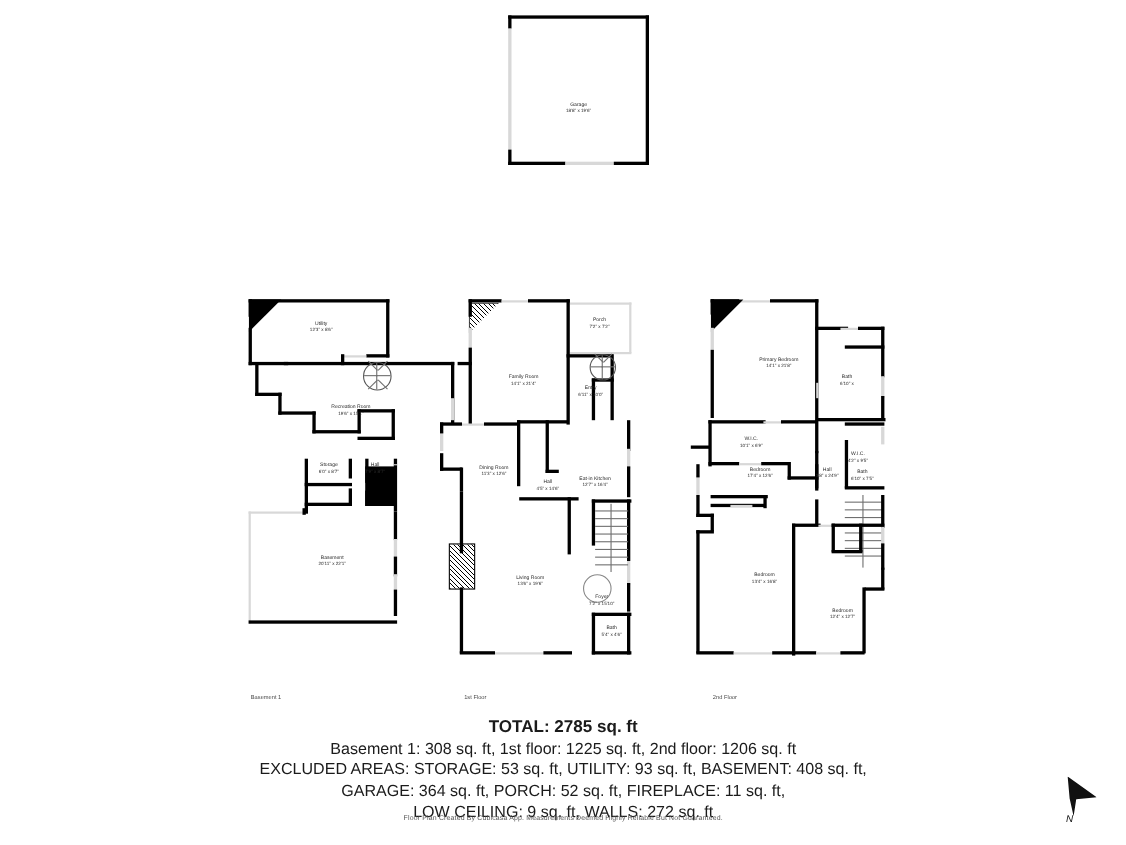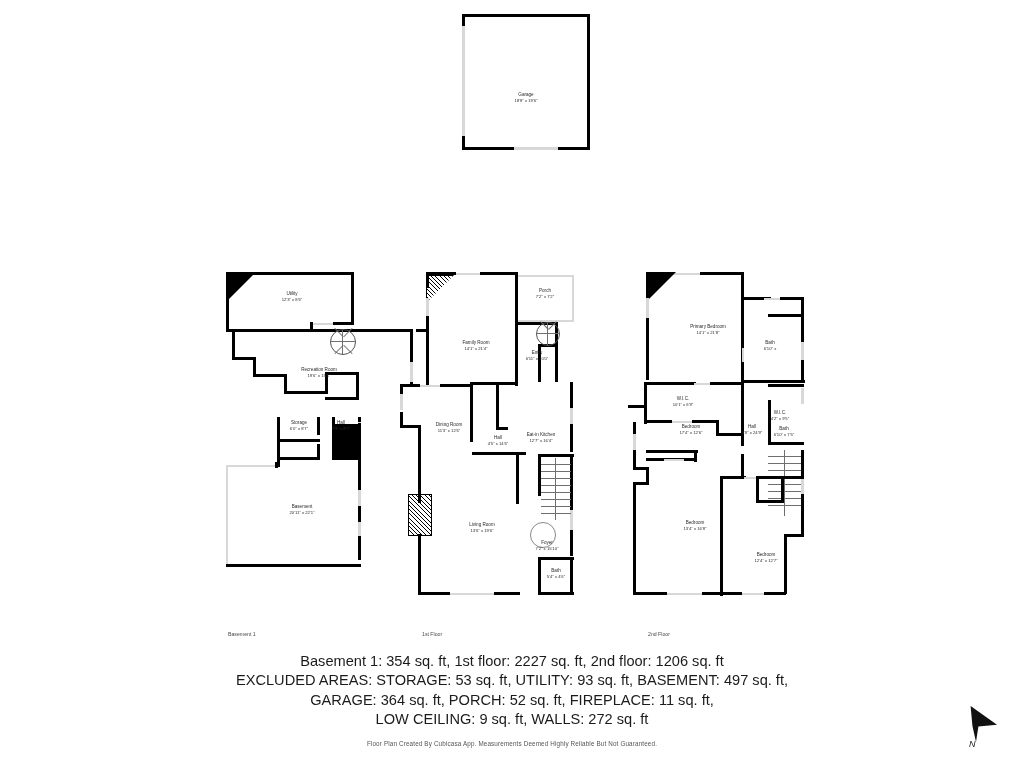--- a/index.html
+++ b/index.html
@@ -447,22 +447,23 @@
     <div class="win" style="left:114px; top:320.5px; width:24px; height:2.4px;"></div>
     <div class="wall" style="left:136px; top:320px; width:22px; height:3px;"></div>
     <div class="label" style="left:104px; top:280px; width:68px;">
       <span class="rn">Bedroom</span>
       <span class="rd">12'4" x 12'7"</span>
     </div>
   </div>
   <div class="floor-caption" style="left:648px; top:631px;">2nd Floor</div>
 
   <div id="summary">
-    <div class="sum-line">Basement 1: 354 sq. ft, 1st floor: 2227 sq. ft, 2nd floor: 1206 sq. ft</div>
-    <div class="sum-line">EXCLUDED AREAS: STORAGE: 53 sq. ft, UTILITY: 93 sq. ft, BASEMENT: 497 sq. ft,</div>
+    <div id="sum-total">TOTAL: 2785 sq. ft</div>
+    <div class="sum-line">Basement 1: 308 sq. ft, 1st floor: 1225 sq. ft, 2nd floor: 1206 sq. ft</div>
+    <div class="sum-line">EXCLUDED AREAS: STORAGE: 53 sq. ft, UTILITY: 93 sq. ft, BASEMENT: 408 sq. ft,</div>
     <div class="sum-line">GARAGE: 364 sq. ft, PORCH: 52 sq. ft, FIREPLACE: 11 sq. ft,</div>
     <div class="sum-line">LOW CEILING: 9 sq. ft, WALLS: 272 sq. ft</div>
   </div>
   <div id="disclaimer">Floor Plan Created By Cubicasa App. Measurements Deemed Highly Reliable But Not Guaranteed.</div>
 
   <div id="north">
     <div id="north-arrow"></div>
     <div id="north-n">N</div>
   </div>
 

